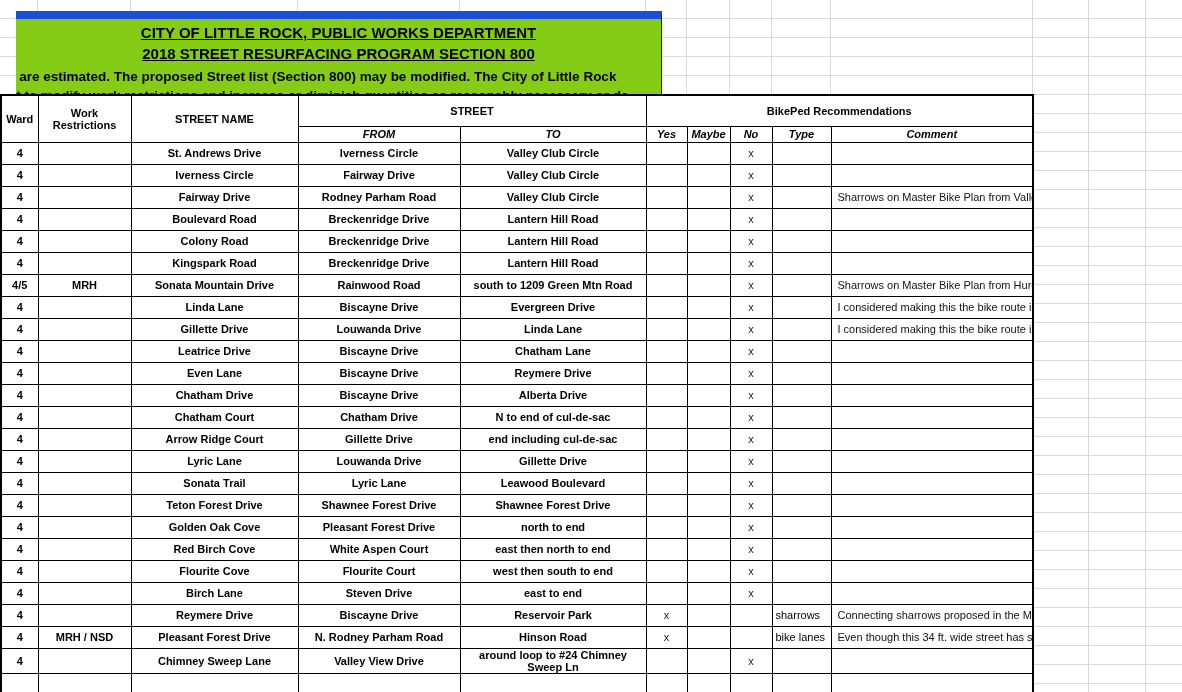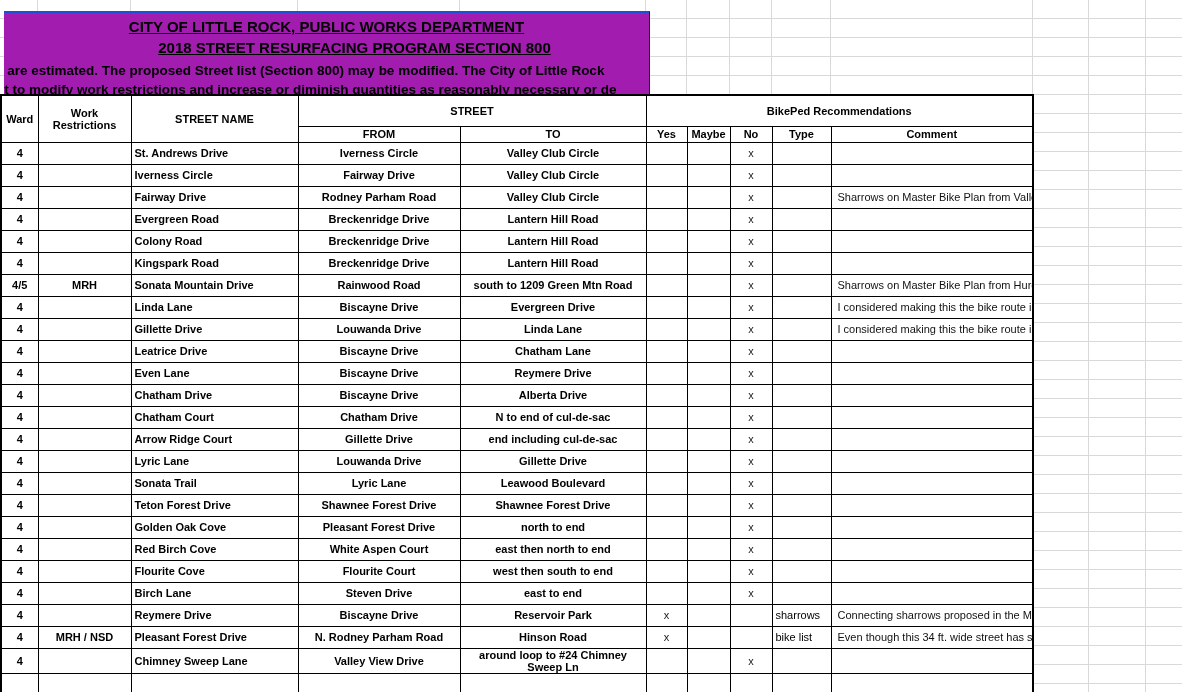--- a/index.html
+++ b/index.html
@@ -8,53 +8,53 @@
     background:#fff;font-family:"Liberation Sans",sans-serif;color:#000;
   }
   
   .bg-hlines{
     position:absolute;left:0;top:0;width:1182px;height:692px;
     background:repeating-linear-gradient(to bottom,transparent 0 18px,#d9d9d9 18px 19px);
   }
   .bg-vline{position:absolute;top:0;width:1px;height:692px;background:#d9d9d9;}
   
   .title-box{
-    position:absolute;left:4px;top:11px;width:645px;height:83px;background:#a21caf;
-    border-top:2px solid #1d4ed8;border-right:1px solid #1a1a1a;overflow:hidden;
+    position:absolute;left:16px;top:11px;width:645px;height:83px;background:#84cc16;
+    border-top:8px solid #1d4ed8;border-right:1px solid #1a1a1a;overflow:hidden;
   }
   .title-line{width:645px;text-align:center;font-weight:bold;font-size:15px;
     text-decoration:underline;position:absolute;white-space:nowrap;}
   .tl1{top:5px;}
-  .tl2{top:26px;padding-left:28px;}
+  .tl2{top:26px;}
   .note-line{position:absolute;left:-8px;font-weight:bold;font-size:13.5px;white-space:nowrap;}
   .nl1{top:50px;}
   .nl2{top:69px;}
   
   table.sheet{
     position:absolute;left:0;top:94px;width:1032px;
     border-collapse:collapse;table-layout:fixed;background:#fff;
     border:2px solid #000;
   }
   table.sheet th,table.sheet td{
     border:1px solid #000;padding:0 3px;overflow:hidden;
     font-size:11px;line-height:12px;vertical-align:middle;background:#fff;
   }
   tr.hr1{height:31px;}
-  tr.hr2{height:16px;}
+  tr.hr2{height:16px;font-style:italic;}
   tbody tr{height:22px;}
   th{font-weight:bold;text-align:center;}
   th.big{font-size:14px;}
   th.bikeped{
     background:var(--green);text-align:center;vertical-align:bottom;
     font-size:11.5px;padding:0 4px 3px 4px;border-left:2px solid #000;
   }
   th.green{background:var(--green);font-size:11.5px;}
   .gfirst{border-left:2px solid #000;}
   td.c-ward,td.c-restr{font-weight:bold;text-align:center;}
-  td.c-name{font-weight:bold;text-align:left;padding-left:4px;white-space:nowrap;}
+  td.c-name{font-weight:bold;text-align:center;padding-left:4px;white-space:nowrap;}
   td.c-from,td.c-to{font-weight:bold;text-align:center;}
   td.c-to{white-space:normal;}
   td.c-x{background:var(--green);text-align:center;font-size:11px;color:#222;}
   td.c-type{background:var(--green);text-align:left;font-size:10.5px;padding:0 2px;white-space:nowrap;margin-left:8px;}
   td.c-comment{background:var(--green);position:relative;overflow:visible;padding:0;}
   .cmt-text{
     position:relative;z-index:2;display:inline-block;white-space:nowrap;
     font-size:11px;padding-left:3px;color:#111;
   }
   .of-strip{display:none;}
@@ -162,21 +162,21 @@
     <td class="c-x">x</td>
     <td class="c-type"></td>
     <td class="c-comment of">
       <span class="cmt-text">Sharrows on Master Bike Plan from Valley Club to Valley Club.  I re</span>
       <i class="of-strip"></i>
     </td>
   </tr>
       <tr>
     <td class="c-ward">4</td>
     <td class="c-restr"></td>
-    <td class="c-name">Evergreen Road</td>
+    <td class="c-name">Boulevard Road</td>
     <td class="c-from">Breckenridge Drive</td>
     <td class="c-to">Lantern Hill Road</td>
     <td class="c-x gfirst"></td>
     <td class="c-x"></td>
     <td class="c-x">x</td>
     <td class="c-type"></td>
     <td class="c-comment">
       <span class="cmt-text"></span>
       
     </td>
@@ -453,21 +453,21 @@
   </tr>
       <tr>
     <td class="c-ward">4</td>
     <td class="c-restr">MRH / NSD</td>
     <td class="c-name">Pleasant Forest Drive</td>
     <td class="c-from">N. Rodney Parham Road</td>
     <td class="c-to">Hinson Road</td>
     <td class="c-x gfirst">x</td>
     <td class="c-x"></td>
     <td class="c-x"></td>
-    <td class="c-type">bike list</td>
+    <td class="c-type">bike lanes</td>
     <td class="c-comment of">
       <span class="cmt-text">Even though this 34 ft. wide street has some topography, it is alrea</span>
       <i class="of-strip"></i>
     </td>
   </tr>
       <tr>
     <td class="c-ward">4</td>
     <td class="c-restr"></td>
     <td class="c-name">Chimney Sweep Lane</td>
     <td class="c-from">Valley View Drive</td>

